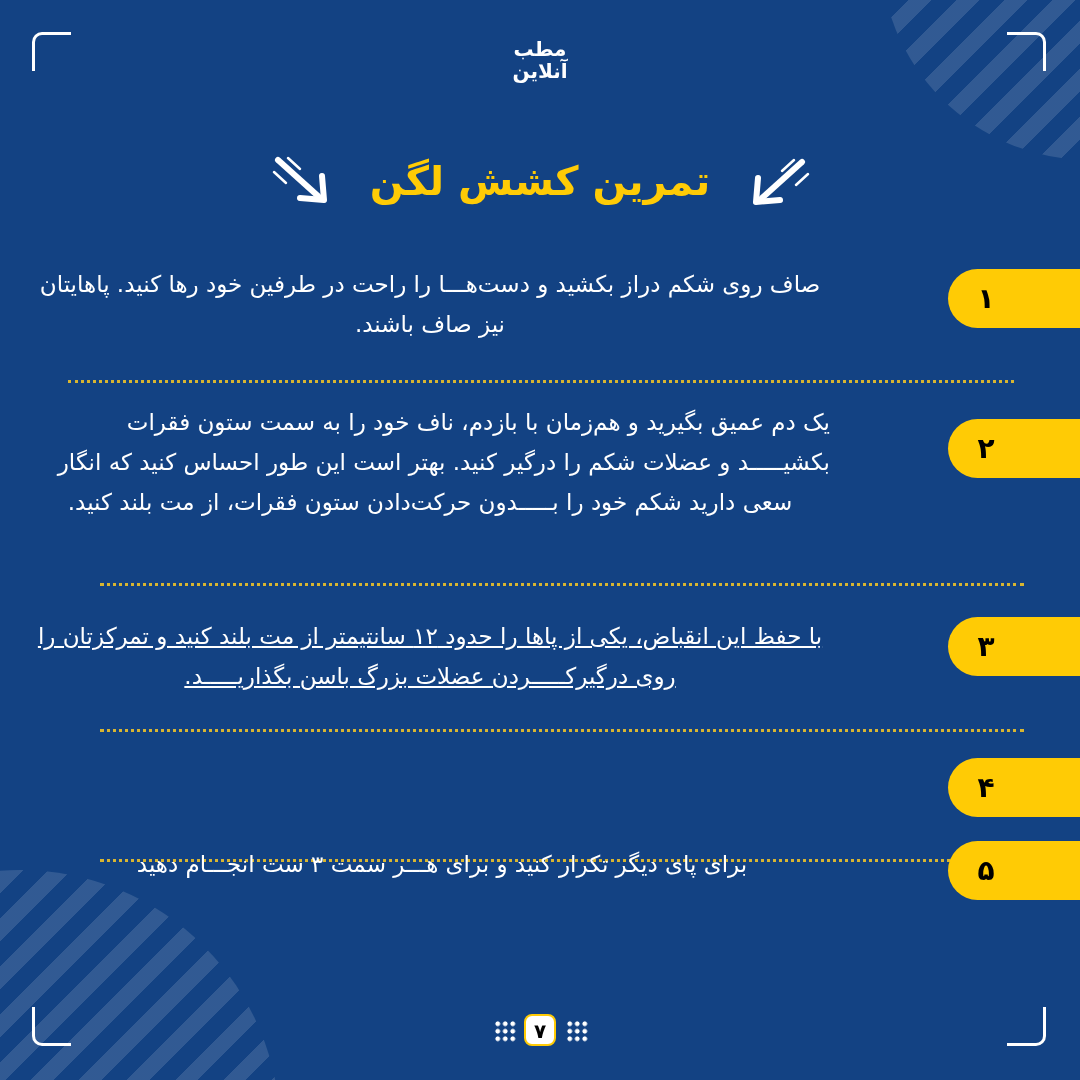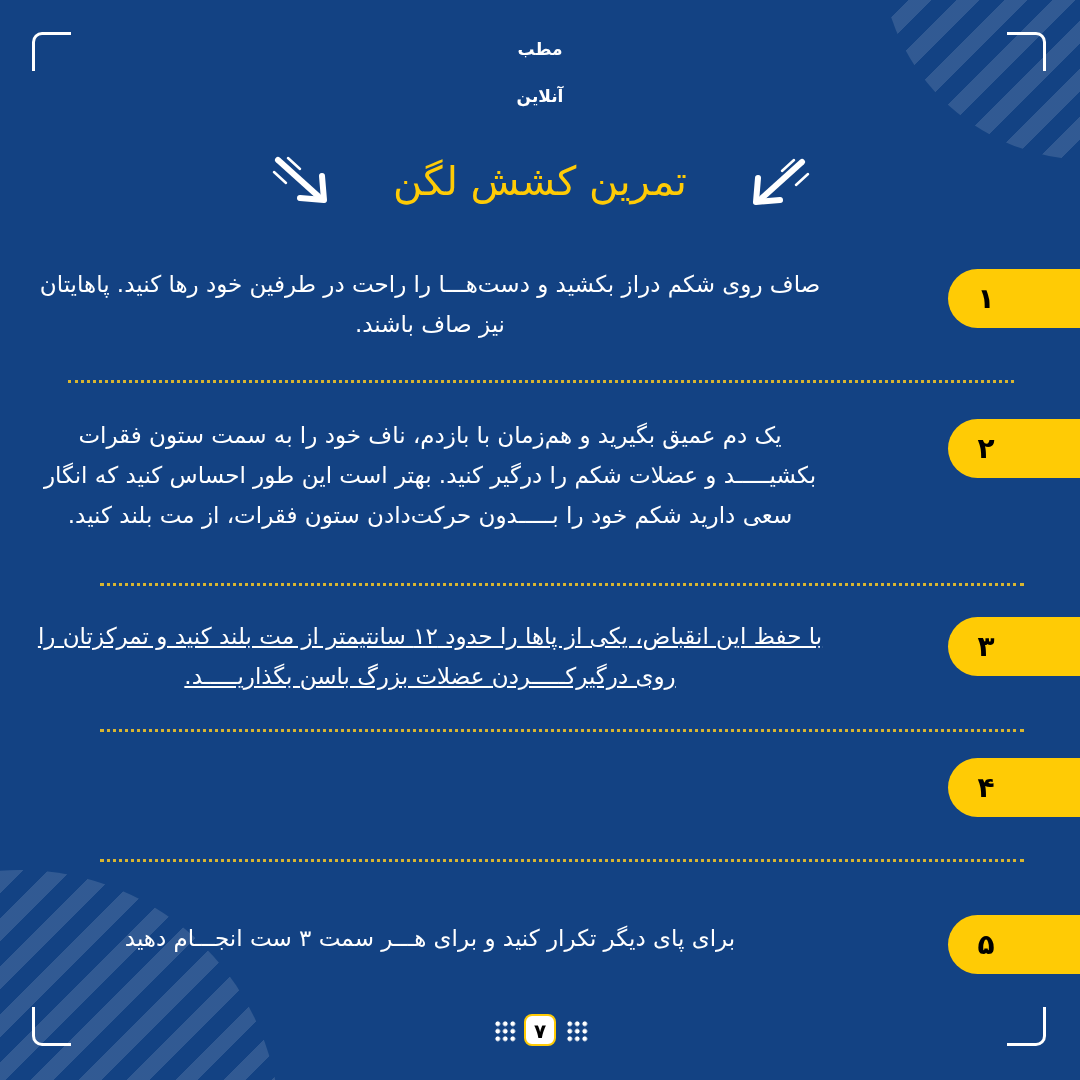--- a/index.html
+++ b/index.html
@@ -6,25 +6,25 @@
   body{width:1080px;height:1080px;overflow:hidden;background:#134283;position:relative;font-family:"DejaVu Sans",sans-serif;}
   .stripes{position:absolute;border-radius:50%;overflow:hidden;
     background:repeating-linear-gradient(135deg, rgba(255,255,255,0.13) 0 16px, transparent 16px 34px);}
   .stripes.tr{width:420px;height:420px;left:880px;top:-260px;}
   .stripes.bl{width:520px;height:520px;left:-240px;top:870px;}
   .corner{position:absolute;width:36px;height:36px;border-color:#ffffff;border-style:solid;border-width:0;}
   .corner.tl{left:32px;top:32px;border-top-width:3px;border-left-width:3px;border-top-left-radius:10px;}
   .corner.tr{right:34px;top:32px;border-top-width:3px;border-right-width:3px;border-top-right-radius:10px;}
   .corner.bl{left:32px;bottom:34px;border-bottom-width:3px;border-left-width:3px;border-bottom-left-radius:10px;}
   .corner.br{right:34px;bottom:34px;border-bottom-width:3px;border-right-width:3px;border-bottom-right-radius:10px;}
-  .logo{position:absolute;left:490px;top:38px;width:100px;text-align:center;color:#fff;direction:rtl;font-weight:bold;line-height:22px;font-size:17px;}
+  .logo{position:absolute;left:490px;top:38px;width:100px;text-align:center;color:#fff;direction:rtl;font-weight:bold;line-height:22px;font-size:20px;}
   .logo .l1{display:block;}
-  .logo .l2{display:block;margin-top:25px;}
+  .logo .l2{display:block;}
   .title-row{position:absolute;left:0;top:150px;width:1080px;height:70px;}
-  .title{position:absolute;left:0;width:1080px;top:8px;text-align:center;color:#ffcb05;font-weight:normal;font-size:40px;direction:rtl;}
+  .title{position:absolute;left:0;width:1080px;top:8px;text-align:center;color:#ffcb05;font-weight:bold;font-size:40px;direction:rtl;}
   .arrow{position:absolute;top:2px;width:70px;height:64px;}
   .arrow.left{left:268px;}
   .arrow.right{left:744px;}
   .step{position:absolute;left:0;width:1020px;}
   .step .text{position:absolute;right:190px;width:800px;color:#ffffff;font-size:23px;line-height:40px;direction:rtl;text-align:center;text-align-last:center;}
   .step .tab{position:absolute;left:948px;width:140px;height:59px;background:#ffcb05;border-radius:30px 0 0 30px;}
   .step .tab span{position:absolute;left:0;width:76px;top:0;line-height:59px;text-align:center;color:#000;font-weight:bold;font-size:28px;}
   .divider{position:absolute;height:0;border-top:3px dotted #d8b531;}
   .pager{position:absolute;left:490px;top:1014px;width:100px;height:34px;}
   .dots{position:absolute;top:6px;width:22px;height:22px;
@@ -71,21 +71,21 @@
 
 <div class="step" style="top:264px;height:80px;">
   <div class="text" style="top:0;">صاف روی شکم دراز بکشید و دست‌هـــا را راحت در طرفین خود رها کنید. پاهایتان نیز صاف باشند.</div>
   <div class="tab" style="top:5px;">
       <span>۱</span>
     </div>
 </div>
 <div class="divider" style="top:380px;left:68px;width:946px;"></div>
 
 <div class="step" style="top:402px;height:170px;">
-  <div class="text" style="top:13px;">یک دم عمیق بگیرید و هم‌زمان با بازدم، ناف خود را به سمت ستون فقرات بکشیـــــد و عضلات شکم را درگیر کنید. بهتر است این طور احساس کنید که انگار سعی دارید شکم خود را بـــــدون حرکت‌دادن ستون فقرات، از مت بلند کنید.</div>
+  <div class="text" style="top:0;text-align:right;">یک دم عمیق بگیرید و هم‌زمان با بازدم، ناف خود را به سمت ستون فقرات بکشیـــــد و عضلات شکم را درگیر کنید. بهتر است این طور احساس کنید که انگار سعی دارید شکم خود را بـــــدون حرکت‌دادن ستون فقرات، از مت بلند کنید.</div>
   <div class="tab" style="top:17px;">
       <span>۲</span>
     </div>
 </div>
 <div class="divider" style="top:583px;left:100px;width:924px;"></div>
 
 <div class="step" style="top:616px;height:80px;">
   <div class="text" style="top:0;text-decoration:underline;">با حفظ این انقباض، یکی از پاها را حدود ۱۲ سانتیمتر از مت بلند کنید و تمرکزتان را روی درگیرکـــــردن عضلات بزرگ باسن بگذاریـــــد.</div>
   <div class="tab" style="top:1px;">
       <span>۳</span>
@@ -93,21 +93,21 @@
 </div>
 <div class="divider" style="top:729px;left:100px;width:924px;"></div>
 
 <div class="step" style="top:760px;height:80px;">
   <div class="tab" style="top:-2px;">
       <span>۴</span>
     </div>
 </div>
 <div class="divider" style="top:859px;left:100px;width:924px;"></div>
 
-<div class="step" style="top:918px;height:50px;">
+<div class="step" style="top:844px;height:50px;padding-left:12px;">
   <div class="text" style="top:0;">برای پای دیگر تکرار کنید و برای هـــر سمت ۳ ست انجـــام دهید</div>
   <div class="tab" style="top:-3px;">
       <span>۵</span>
     </div>
 </div>
 
 <div class="pager">
   <div class="dots l"></div>
   <div class="pnum">۷</div>
   <div class="dots r"></div>

